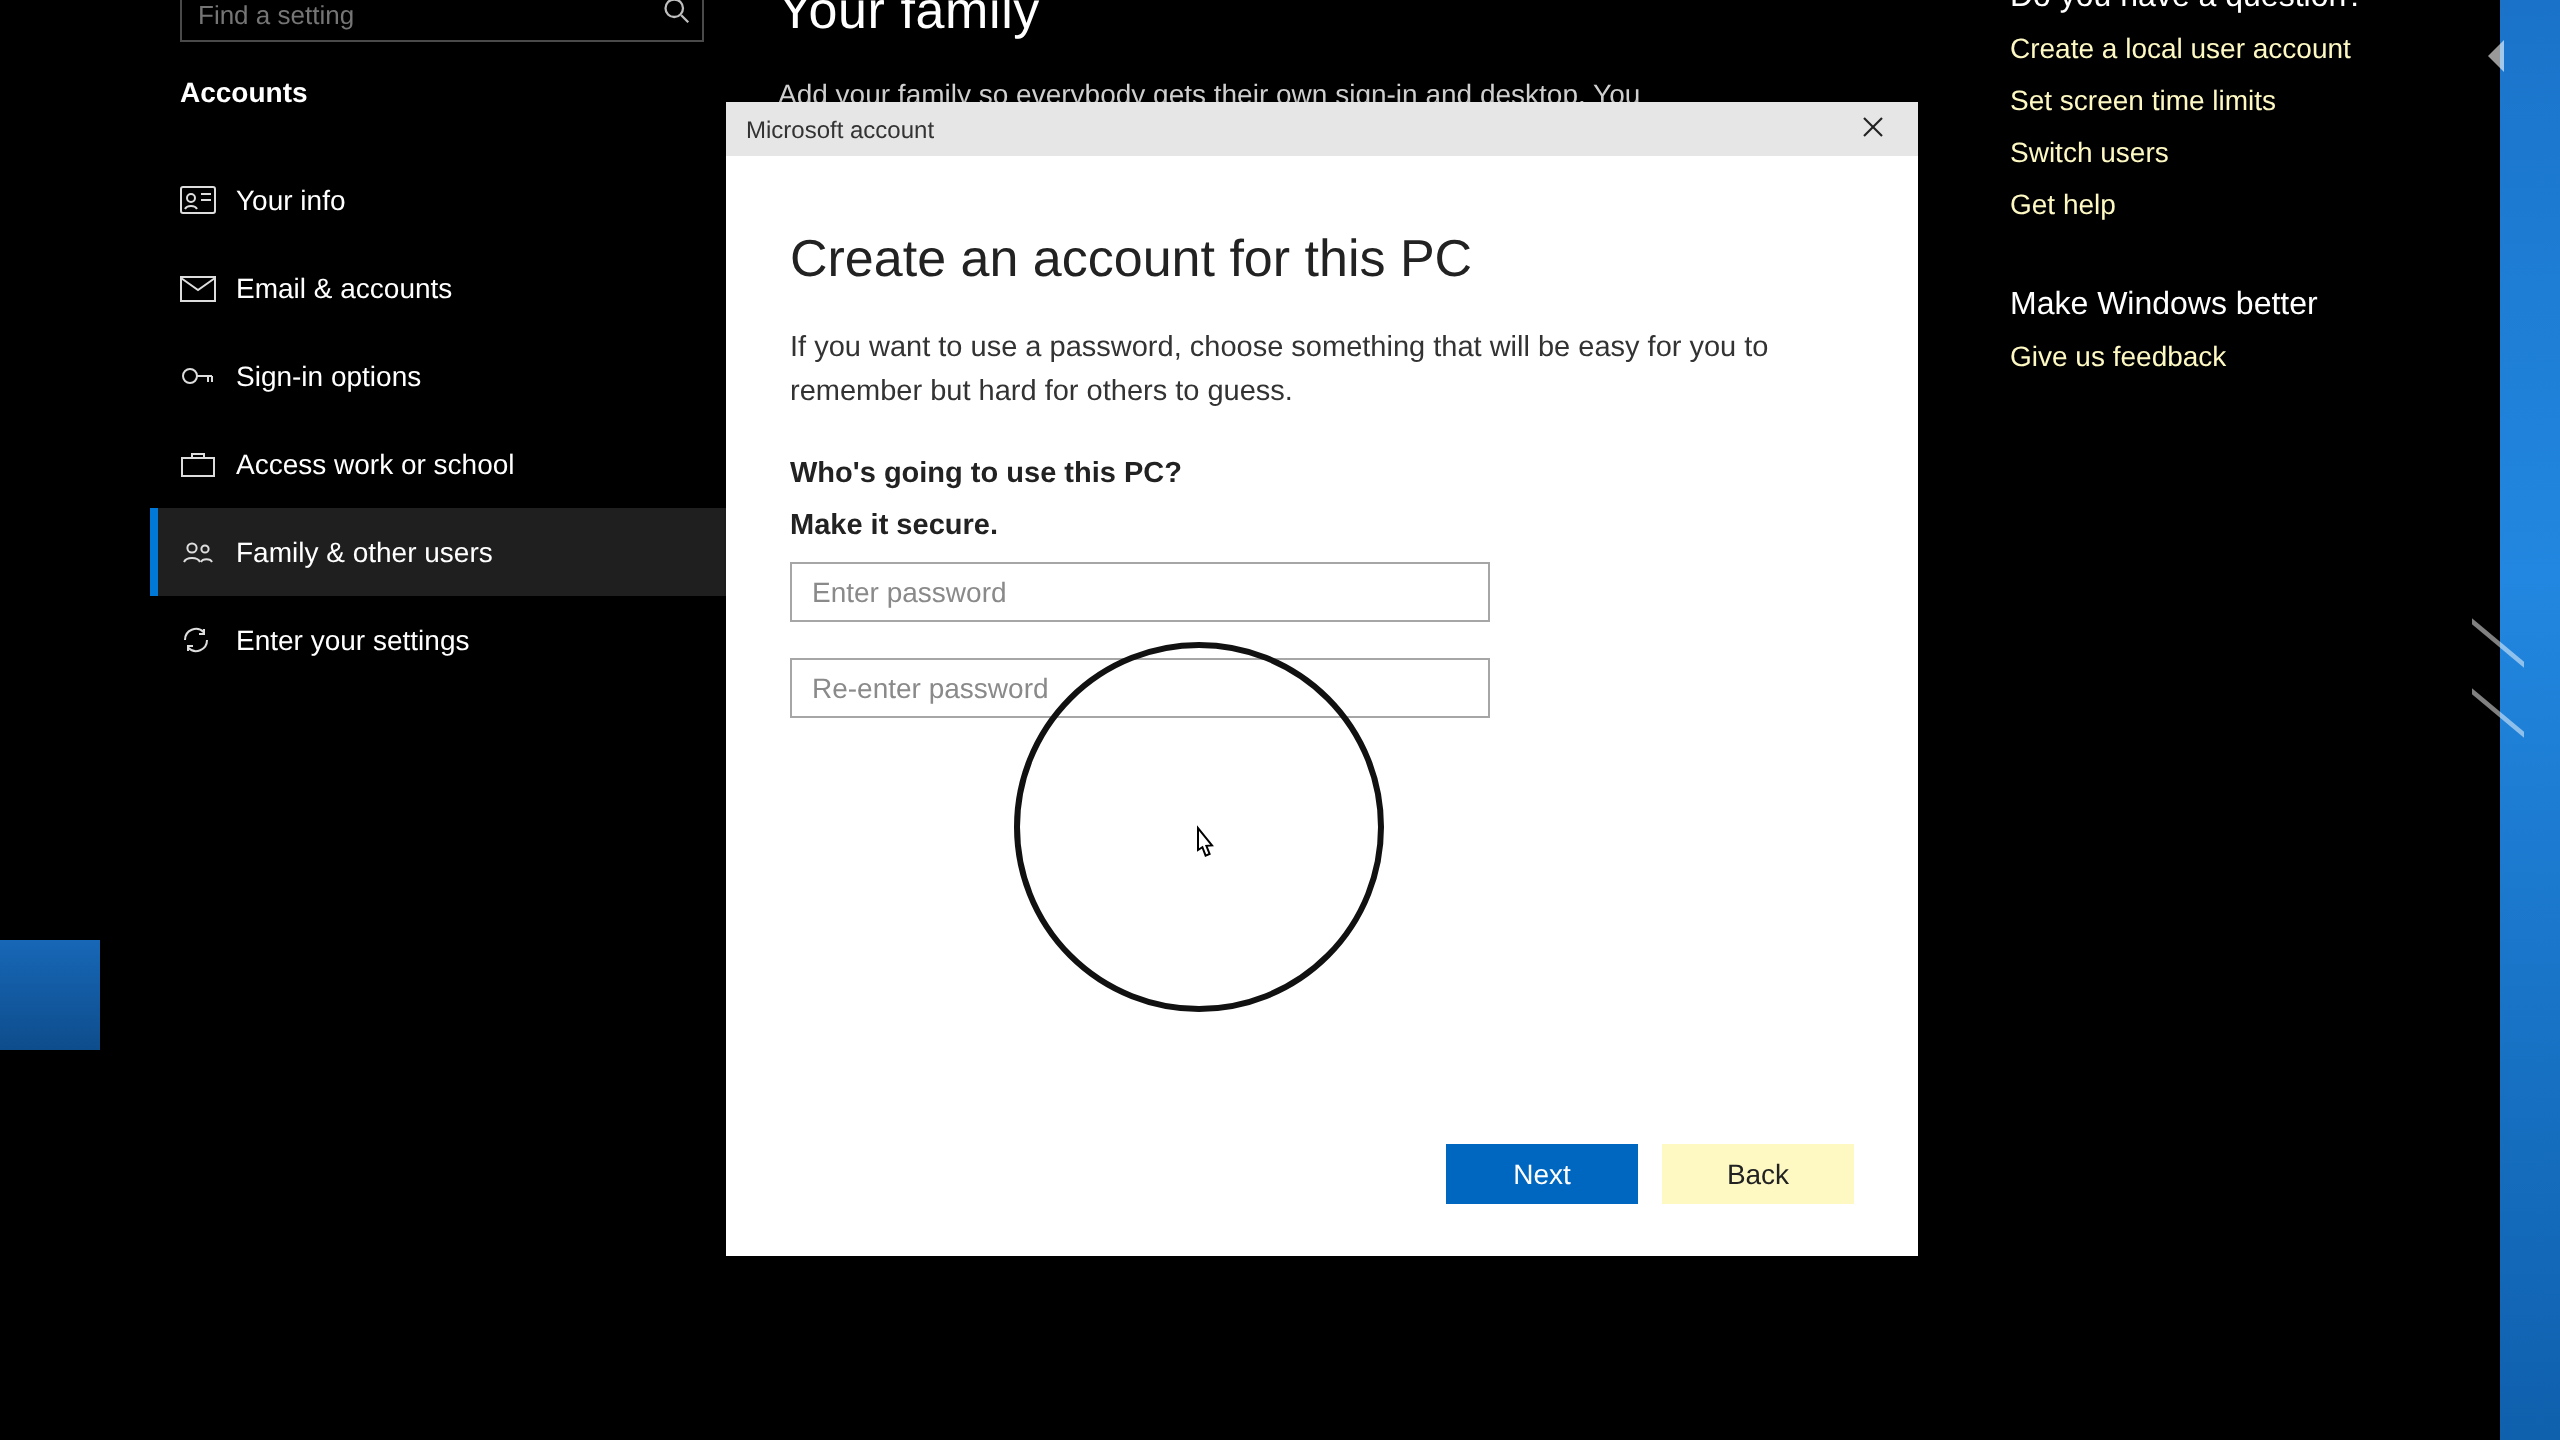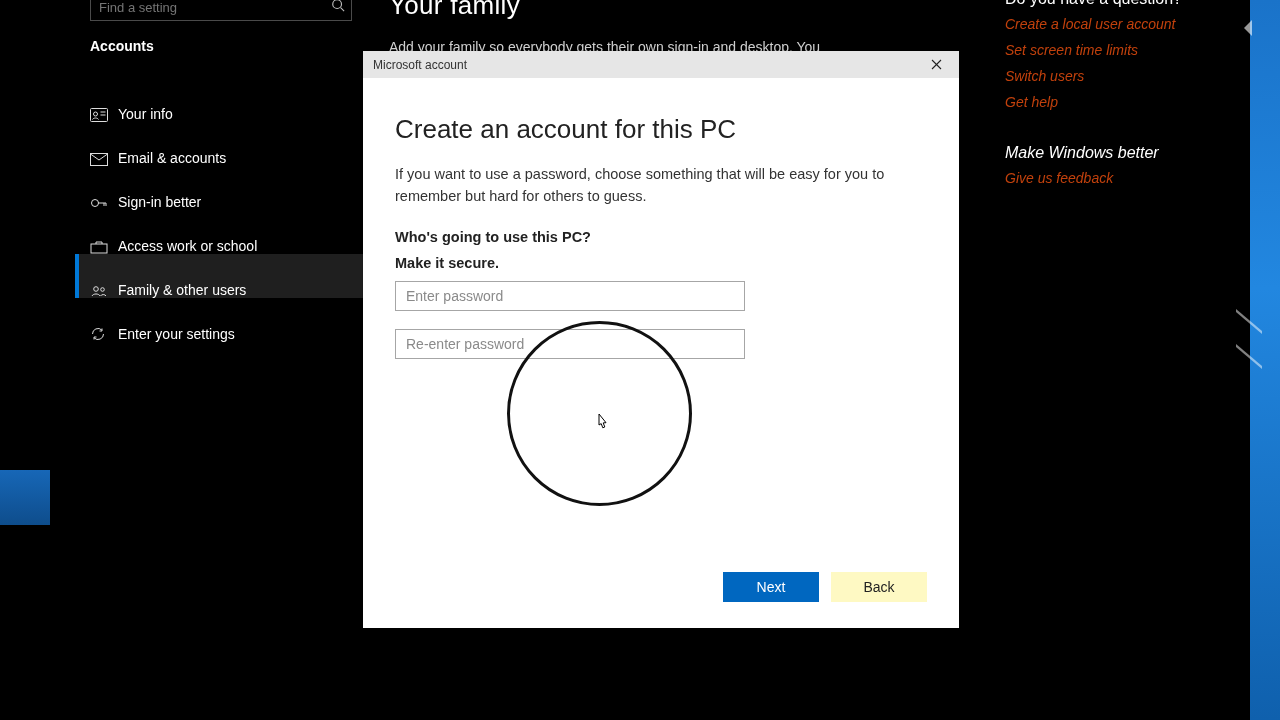--- a/index.html
+++ b/index.html
@@ -46,21 +46,21 @@
   }
 
   .accounts-title{
     position:absolute; left:15px; top:38px; font-size:14px; font-weight:600; color:#fff;
   }
 
   .sidebar{
     position:absolute; left:0; top:78px; width:290px;
   }
   .navitem{
-    display:flex; align-items:flex-end; height:44px; padding-left:15px;
+    display:flex; align-items:center; height:44px; padding-left:15px;
     color:#fff; font-size:14px; cursor:pointer;
   }
   .navitem .glyph{
     width:28px; text-align:left; color:#ddd; display:flex; justify-content:flex-start;
   }
   .navitem.active{ background:#1f1f1f; }
   .navitem.active::before{
     content:""; position:absolute; left:0; width:4px; height:44px; background:#0078d7;
   }
 
@@ -72,22 +72,22 @@
   }
   .content-family p{
     margin-top:16px; font-size:14px; color:#cfcfcf; line-height:20px;
   }
 
   .help-col{
     position:absolute; left:930px; top:-10px; width:220px; color:#fff;
     font-size:14px;
   }
   .help-q{ font-size:16px; color:#fff; margin-bottom:8px; }
-  .help-link{ color:#c2410c; margin:4px 0 10px 0; cursor:pointer; display:block;font-style:italic; }
-  .help-h2{ font-size:16px; margin-top:34px; margin-bottom:8px;font-style:italic; }
+  .help-link{ color:#fef9c3; margin:4px 0 10px 0; cursor:pointer; display:block; }
+  .help-h2{ font-size:16px; margin-top:34px; margin-bottom:8px; }
 
   
   .dialog{
     position:absolute; left:363px; top:51px; width:596px; height:577px;
     background:#fff; color:#000; box-shadow:0 0 0 1px rgba(0,0,0,.08);
   }
   .dialog-titlebar{
     height:27px; background:#e6e6e6; display:flex; align-items:center;
     padding-left:10px; font-size:12px; color:#333;
   }
@@ -192,21 +192,21 @@
       </span>
       <span>Email &amp; accounts</span>
     </div>
     <div class="navitem">
       <span class="glyph">
         <svg width="18" height="14" viewBox="0 0 18 14">
             <circle cx="5" cy="7" r="3.5" stroke="#ddd" fill="none"></circle>
             <path d="M8 7h8M14 7v3M16 7v3" stroke="#ddd" fill="none"></path>
           </svg>
       </span>
-      <span>Sign-in better</span>
+      <span>Sign-in options</span>
     </div>
     <div class="navitem">
       <span class="glyph">
         <svg width="18" height="14" viewBox="0 0 18 14">
             <rect x="1" y="4" width="16" height="9" stroke="#ddd" fill="none"></rect>
             <path d="M6 4V2h6v2" stroke="#ddd" fill="none"></path>
           </svg>
       </span>
       <span>Access work or school</span>
     </div>

